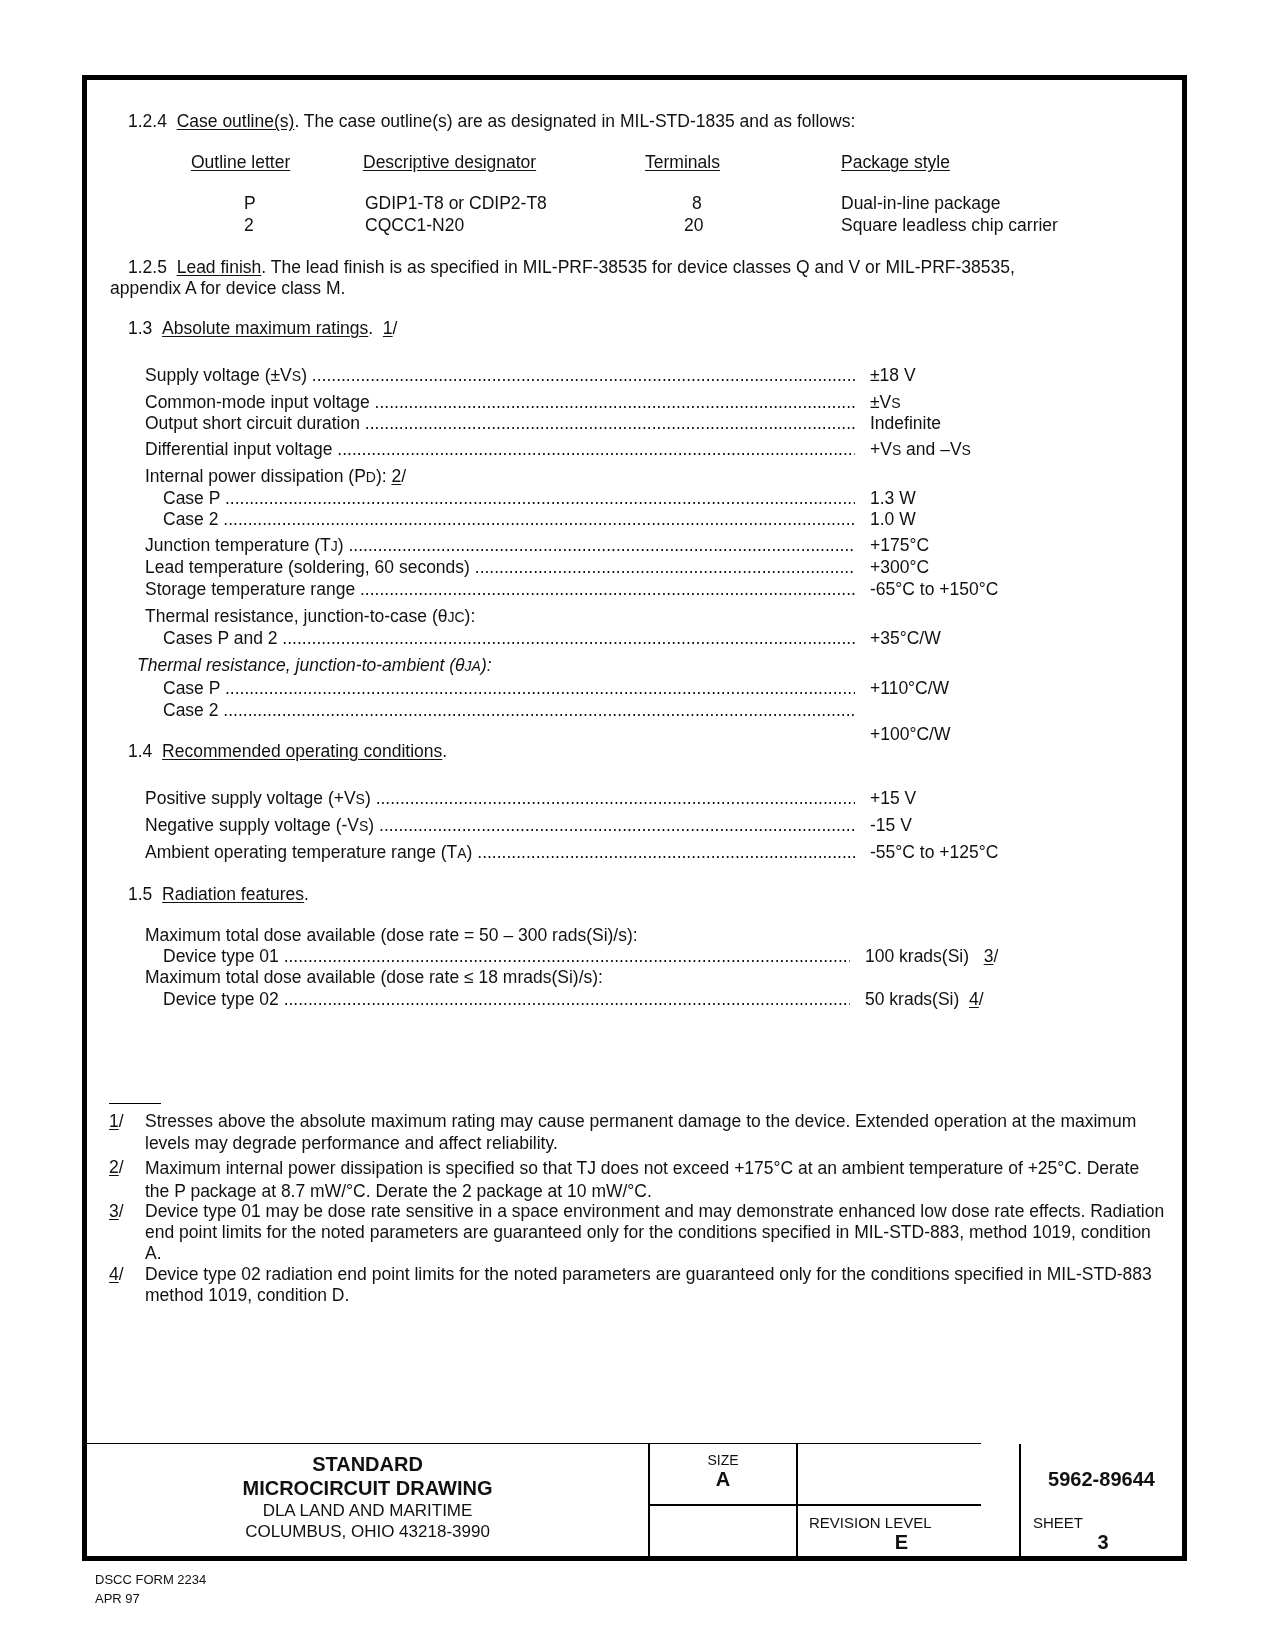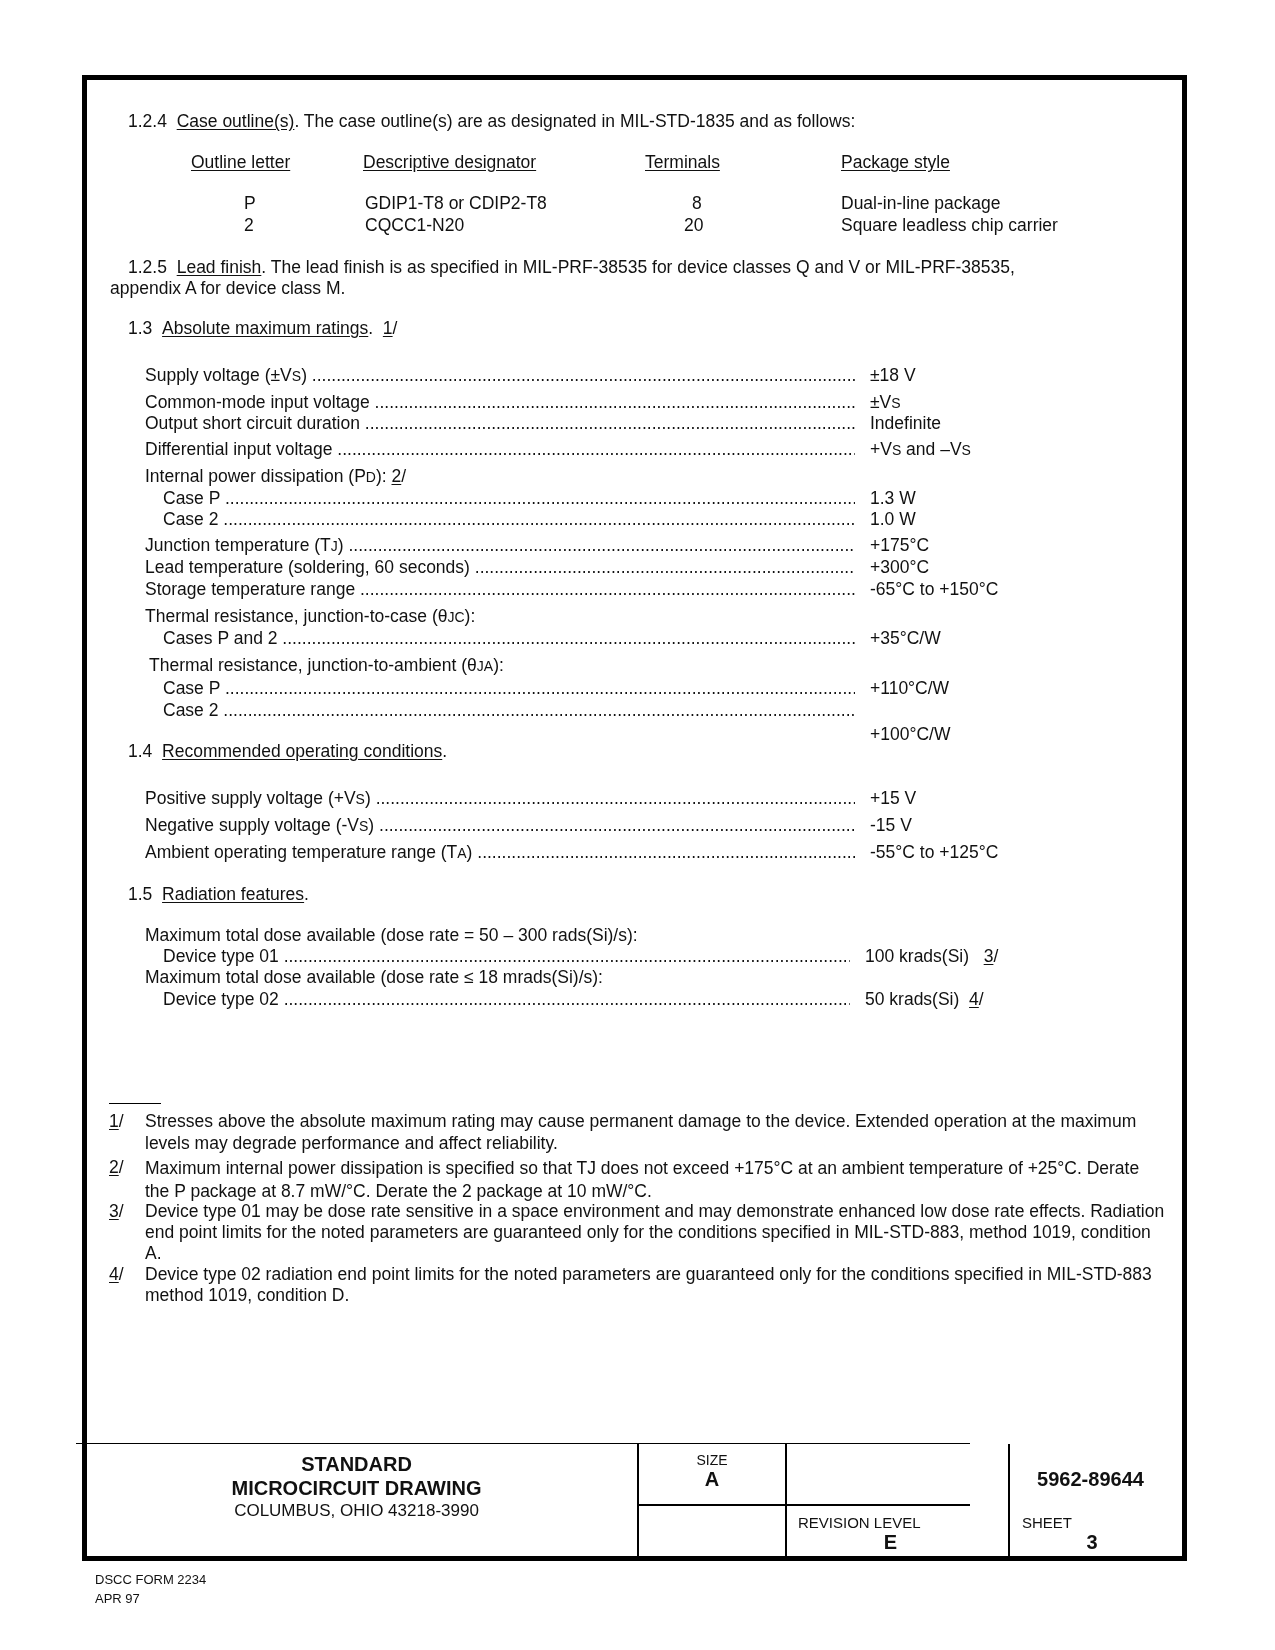--- a/index.html
+++ b/index.html
@@ -7,21 +7,21 @@
     .frame { position:absolute; left:82px; top:75px; width:1105px; height:1486px; border:5px solid #000; box-sizing:border-box; }
     .abs { position:absolute; white-space:nowrap; }
     .u { text-decoration:underline; text-underline-offset:2px; }
     .sub { font-size:0.8em; }
     .row { position:absolute; left:145px; width:710px; white-space:nowrap; overflow:hidden; }
     .row.ind { left:163px; width:692px; }
     .row .lbl::after { content:" ......................................................................................................................................................................................................................................................"; letter-spacing:0px; }
     .val { position:absolute; left:870px; white-space:nowrap; }
     .fn-num { position:absolute; left:109px; }
     .fn-txt { position:absolute; left:145px; width:1020px; line-height:21.5px; }
-    .footer { position:absolute; left:76px; top:1443px; width:894px; height:113px; border-top:1.5px solid #000; }
+    .footer { position:absolute; left:87px; top:1443px; width:894px; height:113px; border-top:1.5px solid #000; }
     .fcell { position:absolute; box-sizing:border-box; }
     .vline { position:absolute; top:0; bottom:0; width:2px; background:#000; }
     .hline { position:absolute; height:2px; background:#000; }
     .bold { font-weight:bold; }
     .center { text-align:center; }
   </style>
 </head>
 <body>
 
 <div class="frame"></div>
@@ -87,21 +87,21 @@
   <div class="row" style="top:557px;"><span class="lbl"><span>Lead temperature (soldering, 60 seconds)</span></span></div>
   <div class="val" style="top:557px;">+300°C</div>
 
   <div class="row" style="top:579px;"><span class="lbl"><span>Storage temperature range</span></span></div>
   <div class="val" style="top:579px;">-65°C to +150°C</div>
 
   <div class="abs" style="left:145px; top:606px;"><span>Thermal resistance, junction-to-case (θ</span><span class="sub">JC</span><span>):</span></div>
   <div class="row ind" style="top:628px;"><span class="lbl"><span>Cases P and 2</span></span></div>
   <div class="val" style="top:628px;">+35°C/W</div>
 
-  <div class="abs" style="left:149px; top:655px;"><span>Thermal resistance, junction-to-ambient (θ</span><span class="sub">JA</span><span>):</span></div>
+  <div class="abs" style="left:137px; top:655px;font-style:italic;"><span>Thermal resistance, junction-to-ambient (θ</span><span class="sub">JA</span><span>):</span></div>
   <div class="row ind" style="top:678px;"><span class="lbl"><span>Case P</span></span></div>
   <div class="val" style="top:678px;">+110°C/W</div>
   <div class="row ind" style="top:700px;"><span class="lbl"><span>Case 2</span></span></div>
   <div class="val" style="top:724px;">+100°C/W</div>
 </div>
 
 <div class="abs" style="left:128px; top:741px;">
   <span>1.4</span>&nbsp;&nbsp;<span class="u">Recommended operating conditions</span>.
 </div>
 <div>
@@ -147,20 +147,21 @@
 
 <div class="footer">
   <div class="vline" style="left:561px;"></div>
   <div class="vline" style="left:709px;"></div>
   <div class="vline" style="left:932px;"></div>
   <div class="hline" style="left:561px; right:0; top:60px;"></div>
 
   <div class="fcell center" style="left:0; top:8px; width:561px;">
     <div class="bold" style="font-size:20px; line-height:24px;">STANDARD</div>
     <div class="bold" style="font-size:20px; line-height:24px;">MICROCIRCUIT DRAWING</div>
+    <div style="font-size:17px; line-height:21px;">DLA LAND AND MARITIME</div>
     <div style="font-size:17px; line-height:21px;">COLUMBUS, OHIO 43218-3990</div>
   </div>
 
   <div class="fcell center" style="left:563px; top:8px; width:146px;">
     <div style="font-size:14px;">SIZE</div>
     <div class="bold" style="font-size:20px;">A</div>
   </div>
 
   <div class="fcell center bold" style="left:934px; top:24px; width:161px; font-size:20px;">5962-89644</div>
 

